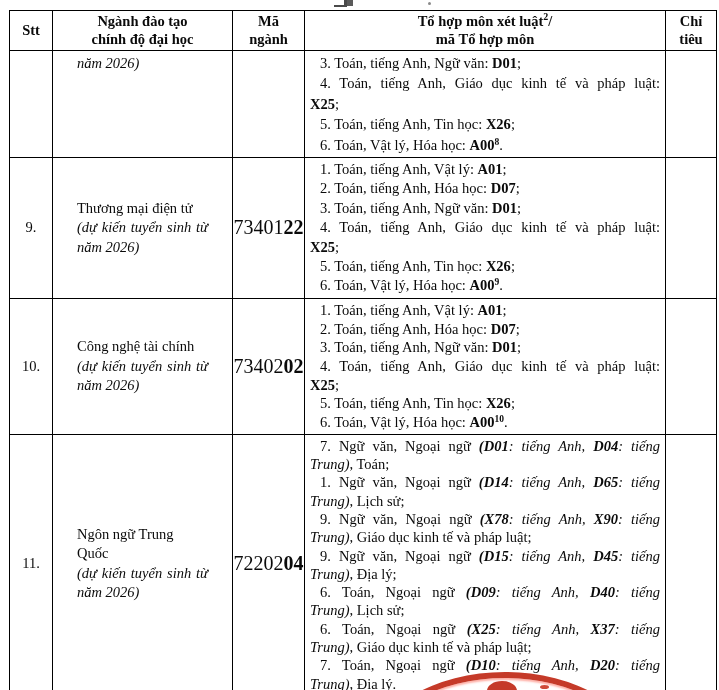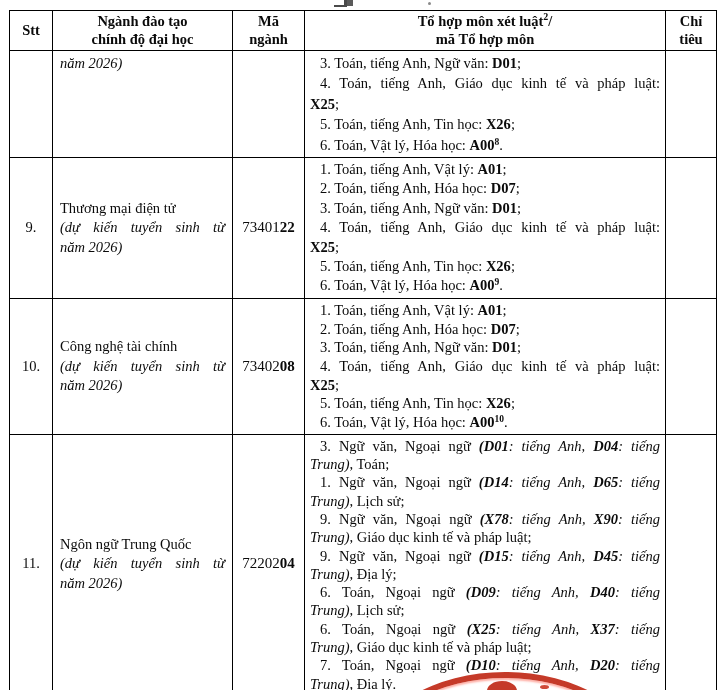--- a/index.html
+++ b/index.html
@@ -29,23 +29,23 @@
     vertical-align:middle; line-height:17.5px; padding:0 2px;
   }
   .adm td { font-size:14.5px; vertical-align:middle; }
 
   tbody tr:nth-child(1) { height:106px; }
   tbody tr:nth-child(2) { height:137px; }
   tbody tr:nth-child(3) { height:132px; }
   tbody tr:nth-child(4) { height:258px; }
 
   td.stt-cell { text-align:center; }
-  td.name-cell { padding:2px 7px; line-height:19.5px; }
+  td.name-cell { padding:2px 24px; line-height:19.5px; }
   tbody tr:nth-child(1) td.name-cell { vertical-align:top; padding-top:3px; }
-  td.code-cell { text-align:center; font-size:15px; }
+  td.code-cell { text-align:center; font-size:20px; }
   td.combos-cell { vertical-align:top; padding:2px 5px 0 5px; }
 
   tbody tr:nth-child(1) .combos-cell { line-height:20.4px; }
   tbody tr:nth-child(2) .combos-cell { line-height:19.4px; }
   tbody tr:nth-child(3) .combos-cell { line-height:18.7px; }
   tbody tr:nth-child(4) .combos-cell { line-height:18.3px; }
 
   .combo-line { text-align:justify; }
   .combo-line.jl { text-align-last:justify; }
   .combo-line.first { text-indent:10px;font-family:Liberation Serif, serif; }
@@ -147,42 +147,42 @@
           </td>
           <td class="quota-cell"></td>
         </tr>
         <tr>
           <td class="stt-cell">10.</td>
           <td class="name-cell">
             <div class="name">Công nghệ tài chính</div>
             <div class="note note-line jl">(dự kiến tuyển sinh từ</div>
             <div class="note note-line">năm 2026)</div>
           </td>
-          <td class="code-cell"><span class="">73402</span><span class="bld">08</span></td>
+          <td class="code-cell"><span class="">73402</span><span class="bld">02</span></td>
           <td class="combos-cell">
             <div class="combo-line first"><span class="">1. Toán, tiếng Anh, Vật lý: </span><span class="bld">A01</span><span class="">;</span></div>
             <div class="combo-line first"><span class="">2. Toán, tiếng Anh, Hóa học: </span><span class="bld">D07</span><span class="">;</span></div>
             <div class="combo-line first"><span class="">3. Toán, tiếng Anh, Ngữ văn: </span><span class="bld">D01</span><span class="">;</span></div>
             <div class="combo-line first jl"><span class="">4. Toán, tiếng Anh, Giáo dục kinh tế và pháp luật:</span></div>
             <div class="combo-line"><span class="bld">X25</span><span class="">;</span></div>
             <div class="combo-line first"><span class="">5. Toán, tiếng Anh, Tin học: </span><span class="bld">X26</span><span class="">;</span></div>
             <div class="combo-line first"><span class="">6. Toán, Vật lý, Hóa học: </span><span class="bld">A00</span><span class="sup">10</span><span class="">.</span></div>
           </td>
           <td class="quota-cell"></td>
         </tr>
         <tr>
           <td class="stt-cell">11.</td>
           <td class="name-cell">
             <div class="name">Ngôn ngữ Trung Quốc</div>
             <div class="note note-line jl">(dự kiến tuyển sinh từ</div>
             <div class="note note-line">năm 2026)</div>
           </td>
           <td class="code-cell"><span class="">72202</span><span class="bld">04</span></td>
           <td class="combos-cell">
-            <div class="combo-line first jl"><span class="">3. Ngữ văn, Ngoại ngữ </span><span class="bld ita">(D01</span><span class="ita">: tiếng Anh, </span><span class="bld ita">D04</span><span class="ita">: tiếng</span></div>
+            <div class="combo-line first jl"><span class="">7. Ngữ văn, Ngoại ngữ </span><span class="bld ita">(D01</span><span class="ita">: tiếng Anh, </span><span class="bld ita">D04</span><span class="ita">: tiếng</span></div>
             <div class="combo-line"><span class="ita">Trung)</span><span class="">, Toán;</span></div>
             <div class="combo-line first jl"><span class="">1. Ngữ văn, Ngoại ngữ </span><span class="bld ita">(D14</span><span class="ita">: tiếng Anh, </span><span class="bld ita">D65</span><span class="ita">: tiếng</span></div>
             <div class="combo-line"><span class="ita">Trung)</span><span class="">, Lịch sử;</span></div>
             <div class="combo-line first jl"><span class="">9. Ngữ văn, Ngoại ngữ </span><span class="bld ita">(X78</span><span class="ita">: tiếng Anh, </span><span class="bld ita">X90</span><span class="ita">: tiếng</span></div>
             <div class="combo-line"><span class="ita">Trung)</span><span class="">, Giáo dục kinh tế và pháp luật;</span></div>
             <div class="combo-line first jl"><span class="">9. Ngữ văn, Ngoại ngữ </span><span class="bld ita">(D15</span><span class="ita">: tiếng Anh, </span><span class="bld ita">D45</span><span class="ita">: tiếng</span></div>
             <div class="combo-line"><span class="ita">Trung)</span><span class="">, Địa lý;</span></div>
             <div class="combo-line first jl"><span class="">6. Toán, Ngoại ngữ </span><span class="bld ita">(D09</span><span class="ita">: tiếng Anh, </span><span class="bld ita">D40</span><span class="ita">: tiếng</span></div>
             <div class="combo-line"><span class="ita">Trung)</span><span class="">, Lịch sử;</span></div>
             <div class="combo-line first jl"><span class="">6. Toán, Ngoại ngữ </span><span class="bld ita">(X25</span><span class="ita">: tiếng Anh, </span><span class="bld ita">X37</span><span class="ita">: tiếng</span></div>

